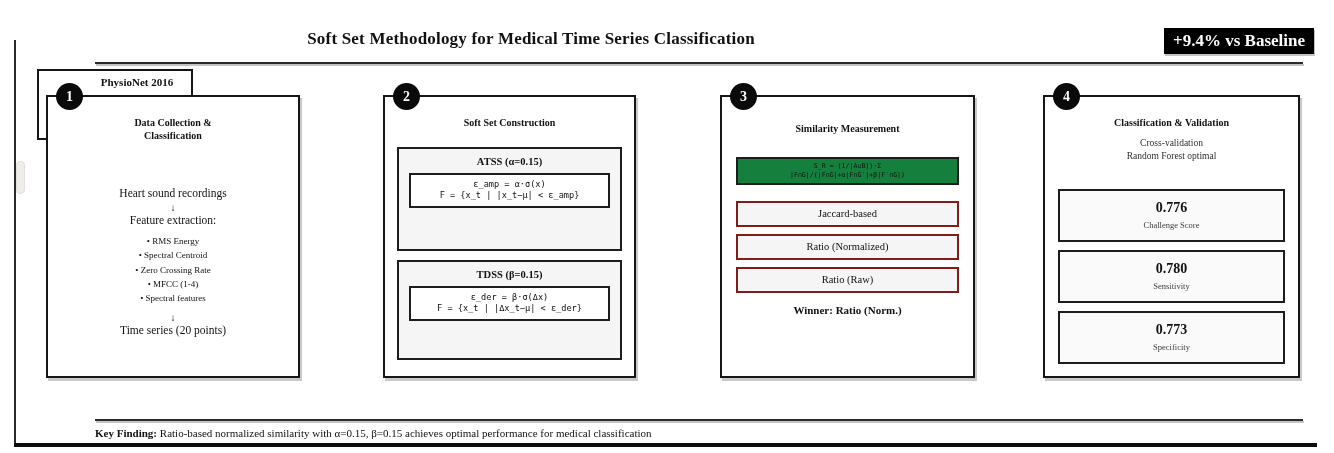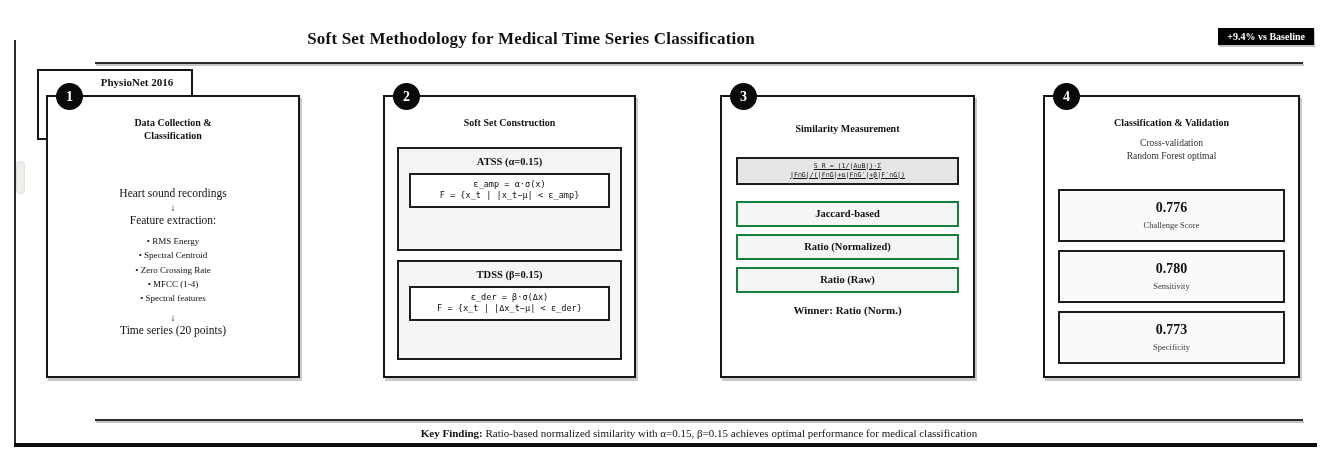--- a/index.html
+++ b/index.html
@@ -14,21 +14,21 @@
     background:#efeeea; border:1px solid #e2e1dc; border-radius:4px; }
   .top-rule, .footer-rule { position:absolute; left:95px; width:1208px; height:2px;
     background:#2b2b2b; box-shadow:1px 2px 0 #c4c4c4; }
   .top-rule { top:62px; }
   .footer-rule { top:419px; }
   .bottom-bar { position:absolute; left:14px; top:443px; width:1303px; height:4px; background:#0c0c0c; }
 
   .main-title { position:absolute; top:29px; left:0; width:1062px; text-align:center;
     font-size:17px; font-weight:bold; letter-spacing:.2px; }
   .perf-badge { position:absolute; top:28px; right:20px; background:#000; color:#fff;
-    font-size:10px; font-weight:bold; padding:3px 9px; box-shadow:1px 2px 0 #c4c4c4; }
+    font-size:17px; font-weight:bold; padding:3px 9px; box-shadow:1px 2px 0 #c4c4c4; }
 
   .dataset-note { position:absolute; left:37px; top:69px; width:156px; height:71px;
     background:#fff; border:2px solid #161616; z-index:1; text-align:center; padding-top:5px; }
   .dataset-note .ds-title { font-size:11px; font-weight:bold;padding-left:44px; }
 
   .panel { position:absolute; top:95px; height:283px; background:#fff;
     border:2px solid #161616; z-index:2; text-align:center; box-shadow:2px 3px 0 #c9c9c9; }
   .panel-1 { left:46px;  width:254px; }
   .panel-2 { left:383px; width:253px; }
   .panel-3 { left:720px; width:255px; }
@@ -50,35 +50,35 @@
 
   
   .subbox { margin:0 12px; background:#f5f5f5; border:2px solid #1d1d1d; }
   .subbox-atss { margin-top:17px; height:104px; }
   .subbox-tdss { margin-top:9px;  height:100px; }
   .subbox-header { margin-top:7px; font-size:10.5px; font-weight:bold; }
   .formula-box { margin:6px 10px 0; background:#fff; border:2px solid #1d1d1d; padding:4px 1px; }
   .formula-box .fl { font-family:"DejaVu Sans Mono", monospace; font-size:8.6px; line-height:1.35; white-space:nowrap; }
 
   
-  .sim-formula { margin:21px 14px 0; background:#e5e5e5; border:2px solid #1d1d1d; padding:3px 10px;text-decoration:underline; }
+  .sim-formula { margin:21px 14px 0; background:#15803d; border:2px solid #1d1d1d; padding:3px 10px; }
   .sim-formula .fl { font-family:"DejaVu Sans Mono", monospace; font-size:6.6px; line-height:1.4; white-space:nowrap; }
   .options { margin:16px 14px 0; }
-  .option { height:26px; margin-bottom:7px; background:#f5f5f5; border:2px solid #15803d;
-    font-size:10.5px; font-weight:bold; display:flex; align-items:center; justify-content:center; }
+  .option { height:26px; margin-bottom:7px; background:#f5f5f5; border:2px solid #7f1d1d;
+    font-size:10.5px; font-weight:normal; display:flex; align-items:center; justify-content:center; }
   .winner { margin-top:11px; font-size:11px; font-weight:bold; }
 
   
   .subtitle { margin-top:7px; font-size:9.5px; line-height:1.4; color:#2e2e2e; }
   .metrics { margin:26px 13px 0; }
   .metric-card { height:53px; margin-bottom:8px; background:#fafafa; border:2px solid #1d1d1d; padding-top:9px; }
   .metric-value { font-size:14px; font-weight:bold; line-height:1.2; }
   .metric-label { margin-top:3px; font-size:8.5px; color:#3c3c3c; }
 
-  .key-finding { position:absolute; top:427px; left:95px; width:1208px; text-align:center; font-size:11px; }
+  .key-finding { position:absolute; top:427px; left:95px; width:1208px; text-align:left; font-size:11px; }
   .key-finding .kf-label { font-weight:bold; }
 </style>
 </head>
 <body>
 
 <div class="stage">
 
   <div class="left-rule"></div>
   <div class="side-handle"></div>
 

